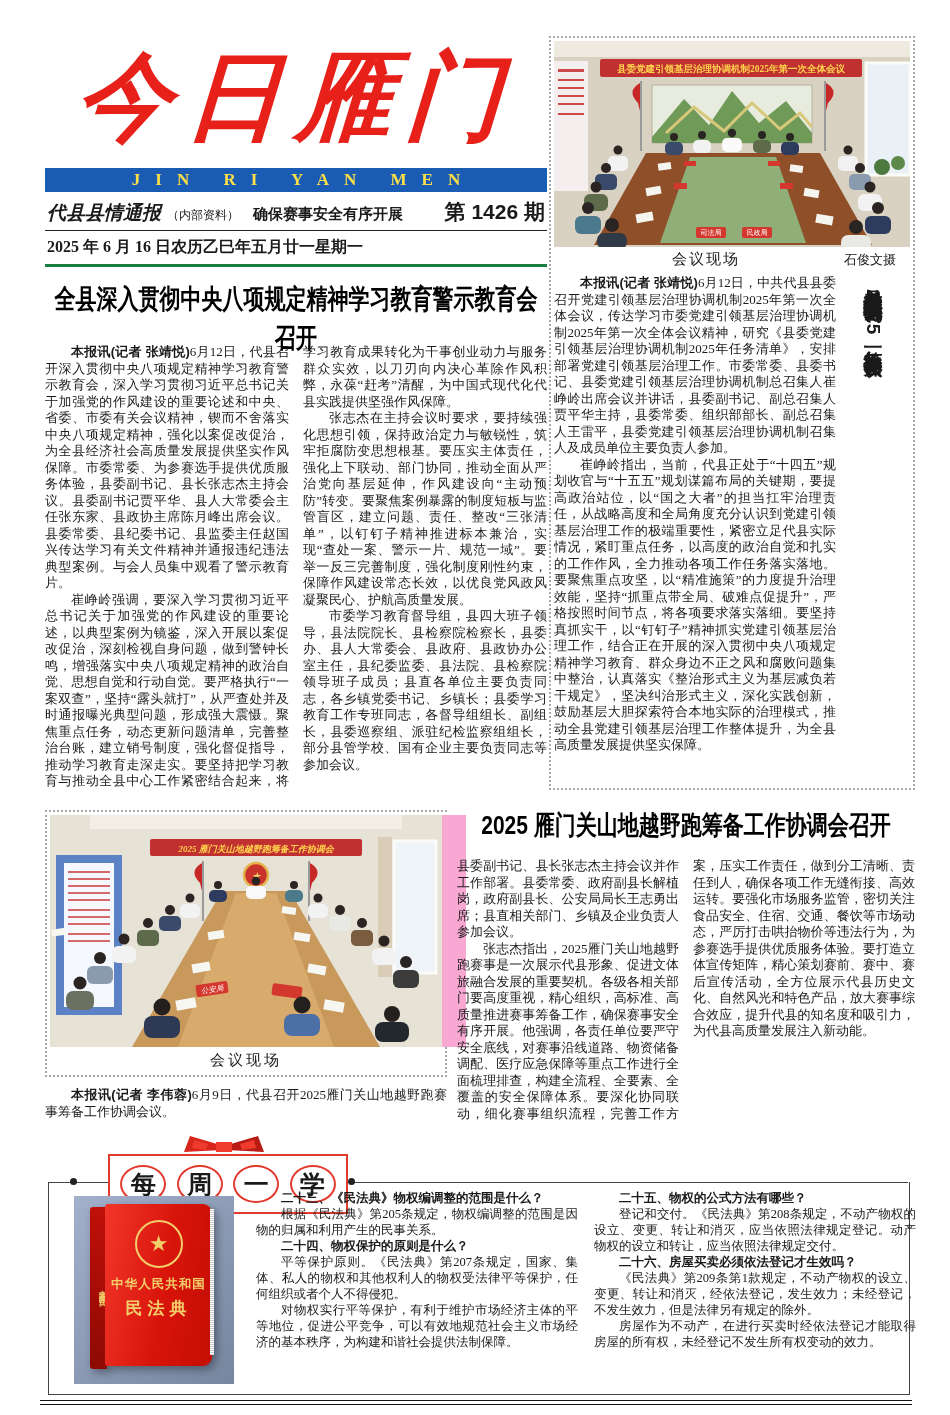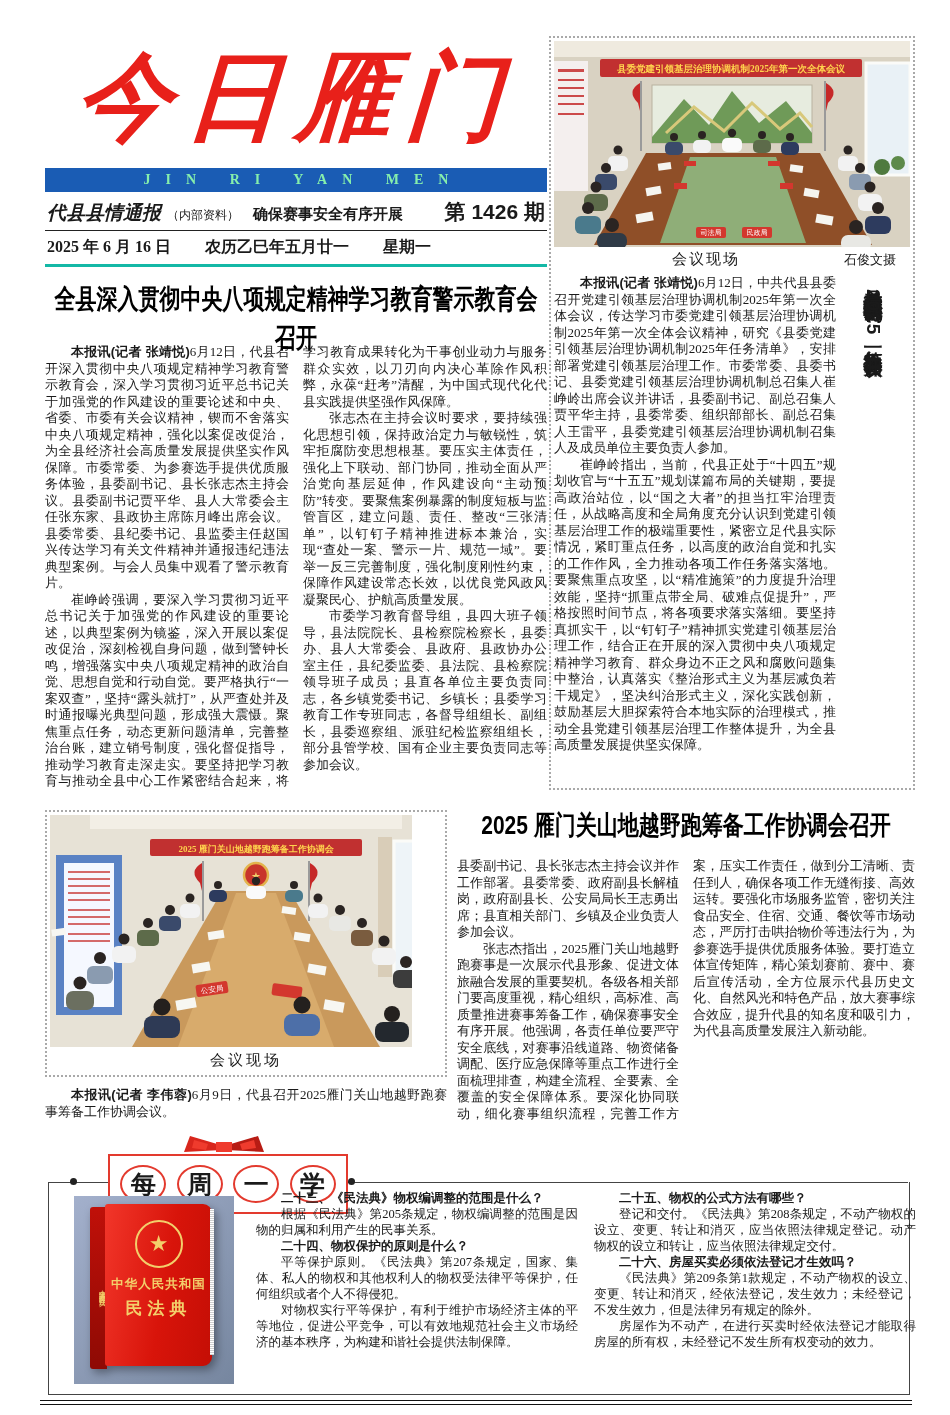--- a/index.html
+++ b/index.html
@@ -3,28 +3,28 @@
 <meta charset="utf-8">
 <style>
   html,body{margin:0;padding:0;background:#ffffff;}
   .page{position:relative;width:950px;height:1415px;margin:0 auto;background:#fff;overflow:hidden;
         font-family:"Liberation Serif","DejaVu Serif",serif;color:#1a1a1a;}
   
   .masthead{position:absolute;left:45px;top:30px;width:502px;}
   .mast-title{height:138px;display:flex;align-items:center;justify-content:center;
     font-family:"DejaVu Serif","Liberation Serif",serif;font-weight:bold;font-style:italic;
     font-size:96px;letter-spacing:14px;color:#e8201a;transform:skewX(-3deg);white-space:nowrap;}
-  .mast-bar{height:24px;background:#1a5cb4;color:#86efac;display:flex;align-items:center;justify-content:center;
-    font-family:"Liberation Serif",serif;font-weight:bold;font-size:14px;letter-spacing:15px;text-indent:15px;}
+  .mast-bar{height:24px;background:#1a5cb4;color:#fde047;display:flex;align-items:center;justify-content:center;
+    font-family:"Liberation Serif",serif;font-weight:bold;font-size:17px;letter-spacing:15px;text-indent:15px;}
   .mast-info{display:flex;align-items:baseline;padding:6px 2px 4px 2px;border-bottom:1px solid #222;}
   .mi-main{font-size:19px;font-weight:bold;font-family:"Liberation Sans",sans-serif;font-style:italic;}
   .mi-paren{font-size:12px;margin:0 6px;}
   .mi-org{font-size:15px;font-weight:bold;font-family:"Liberation Sans",sans-serif;margin-left:8px;}
   .mi-issue{font-size:21px;font-weight:bold;font-family:"Liberation Sans",sans-serif;margin-left:auto;}
-  .mast-date{display:flex;gap:34px;padding:6px 2px;font-size:16px;font-weight:600;border-bottom:3px solid #14b8a6;}
+  .mast-date{display:flex;padding:6px 2px;font-size:16px;font-weight:600;border-bottom:3px solid #15803d;}
   
   .btxt p{margin:0;text-indent:2em;text-align:justify;font-size:13px;line-height:16.5px;}
   .btxt b{font-family:"Liberation Sans",sans-serif;}
   .cols2{column-count:2;column-gap:14px;column-fill:auto;}
   .headline{font-family:"Liberation Sans","DejaVu Sans",sans-serif;font-weight:900;text-align:center;
     letter-spacing:0;color:#000;}
   
   .tr-block{position:absolute;left:549px;top:36px;width:366px;height:754px;border:2px dotted #a9a9a9;
     box-sizing:border-box;padding:3px;}
   .photo-frame{position:relative;overflow:hidden;background:#f9a8d4;}
@@ -239,21 +239,21 @@
       <p><b>本报讯(记者 张靖悦)</b><span>6月12日，代县召开深入贯彻中央八项规定精神学习教育警示教育会，深入学习贯彻习近平总书记关于加强党的作风建设的重要论述和中央、省委、市委有关会议精神，锲而不舍落实中央八项规定精神，强化以案促改促治，为全县经济社会高质量发展提供坚实作风保障。市委常委、为参赛选手提供优质服务体验，县委副书记、县长张志杰主持会议。县委副书记贾平华、县人大常委会主任张东家、县政协主席陈月峰出席会议。县委常委、县纪委书记、县监委主任赵国兴传达学习有关文件精神并通报违纪违法典型案例。与会人员集中观看了警示教育片。</span></p>
       <p>崔峥岭强调，要深入学习贯彻习近平总书记关于加强党的作风建设的重要论述，以典型案例为镜鉴，深入开展以案促改促治，深刻检视自身问题，做到警钟长鸣，增强落实中央八项规定精神的政治自觉、思想自觉和行动自觉。要严格执行“一案双查”，坚持“露头就打”，从严查处并及时通报曝光典型问题，形成强大震慑。聚焦重点任务，动态更新问题清单，完善整治台账，建立销号制度，强化督促指导，推动学习教育走深走实。要坚持把学习教育与推动全县中心工作紧密结合起来，将学习教育成果转化为干事创业动力与服务群众实效，以刀刃向内决心革除作风积弊，永葆“赶考”清醒，为中国式现代化代县实践提供坚强作风保障。</p>
       <p>张志杰在主持会议时要求，要持续强化思想引领，保持政治定力与敏锐性，筑牢拒腐防变思想根基。要压实主体责任，强化上下联动、部门协同，推动全面从严治党向基层延伸，作风建设向“主动预防”转变。要聚焦案例暴露的制度短板与监管盲区，建立问题、责任、整改“三张清单”，以钉钉子精神推进标本兼治，实现“查处一案、警示一片、规范一域”。要举一反三完善制度，强化制度刚性约束，保障作风建设常态长效，以优良党风政风凝聚民心、护航高质量发展。</p>
       <p>市委学习教育督导组，县四大班子领导，县法院院长、县检察院检察长，县委办、县人大常委会、县政府、县政协办公室主任，县纪委监委、县法院、县检察院领导班子成员；县直各单位主要负责同志，各乡镇党委书记、乡镇长；县委学习教育工作专班同志，各督导组组长、副组长，县委巡察组、派驻纪检监察组组长，部分县管学校、国有企业主要负责同志等参加会议。</p>
     </div>
   </div>
 
   <div class="mid">
     <div class="mid-left">
       <div class="mid-photo-box">
-        <div class="photo-frame" style="width:362px;height:232px;">
+        <div class="photo-frame" style="width:416px;height:232px;font-style:italic;">
           <svg width="392" height="232" viewBox="0 0 392 232">
             <rect width="392" height="232" fill="#e7e2d6"></rect>
             <rect x="40" y="0" width="312" height="14" fill="#f3efe6"></rect>
             <rect x="6" y="40" width="66" height="160" fill="#5a82c4"></rect>
             <rect x="14" y="48" width="50" height="144" fill="#f5f8ff"></rect>
             <g fill="#d46a6a">
                 <rect x="18" y="56" width="42" height="2"></rect>
                 <rect x="18" y="63" width="42" height="2"></rect>
                 <rect x="18" y="70" width="42" height="2"></rect>
                 <rect x="18" y="77" width="42" height="2"></rect>

